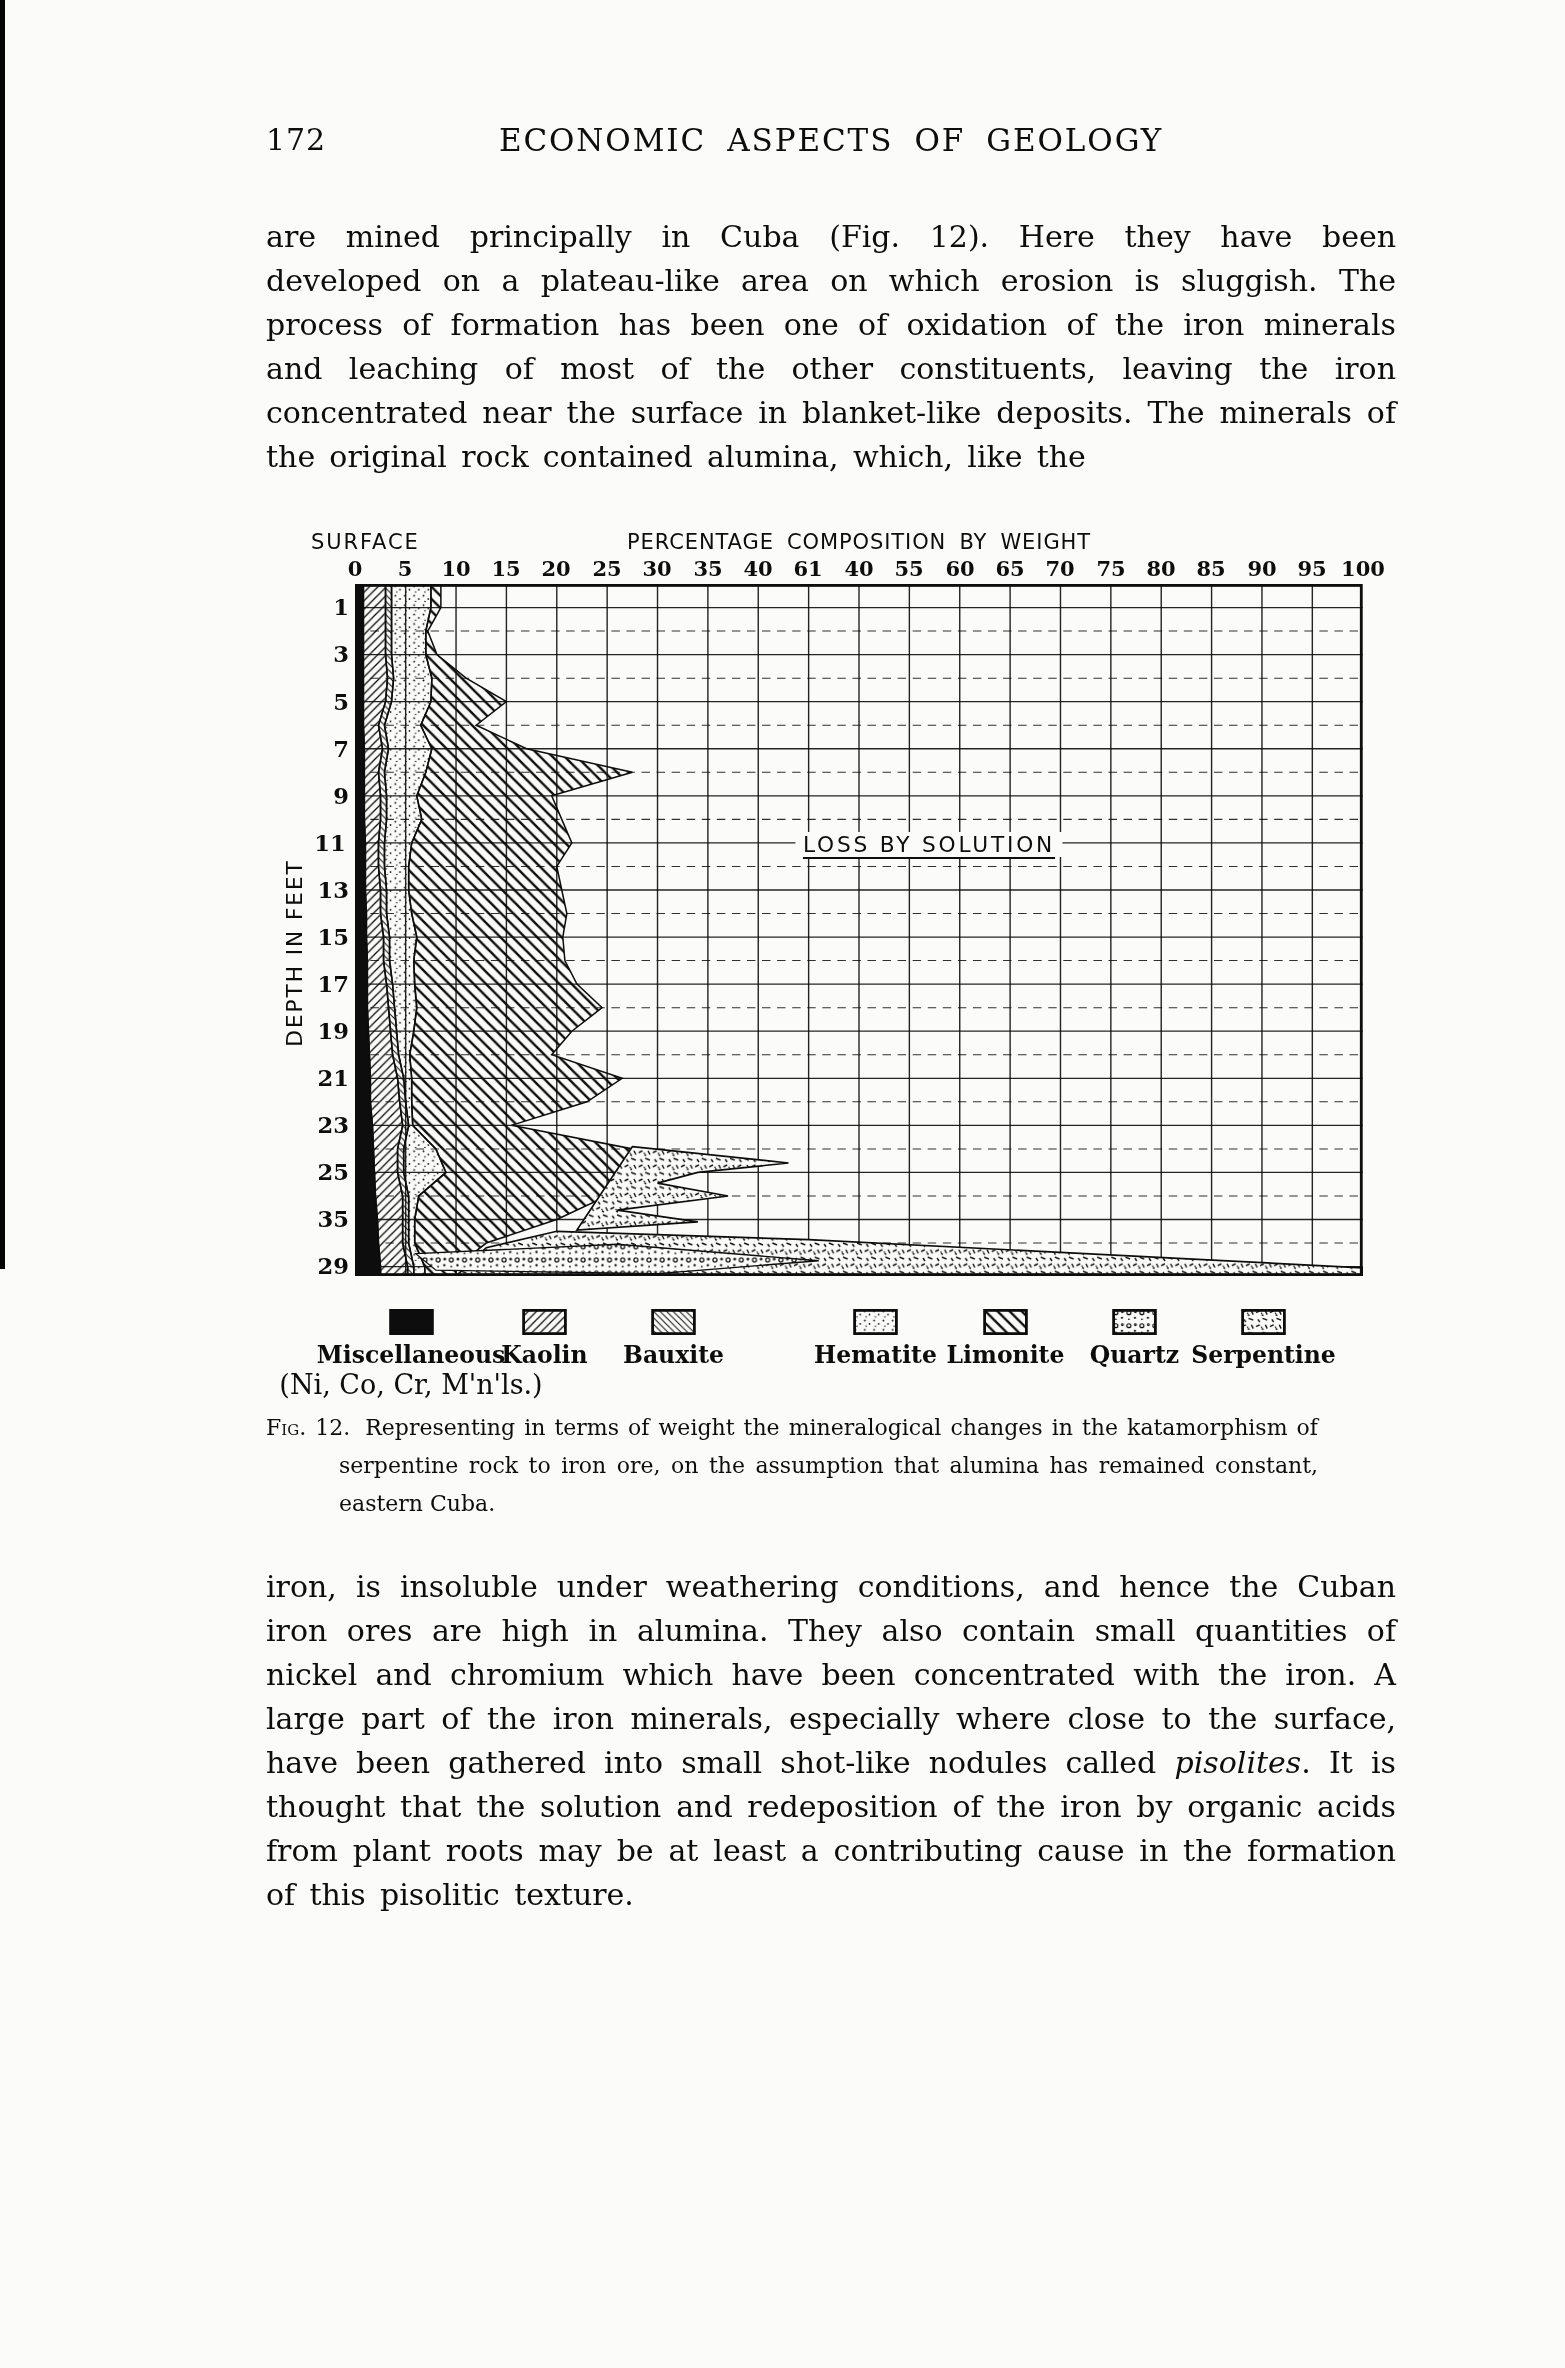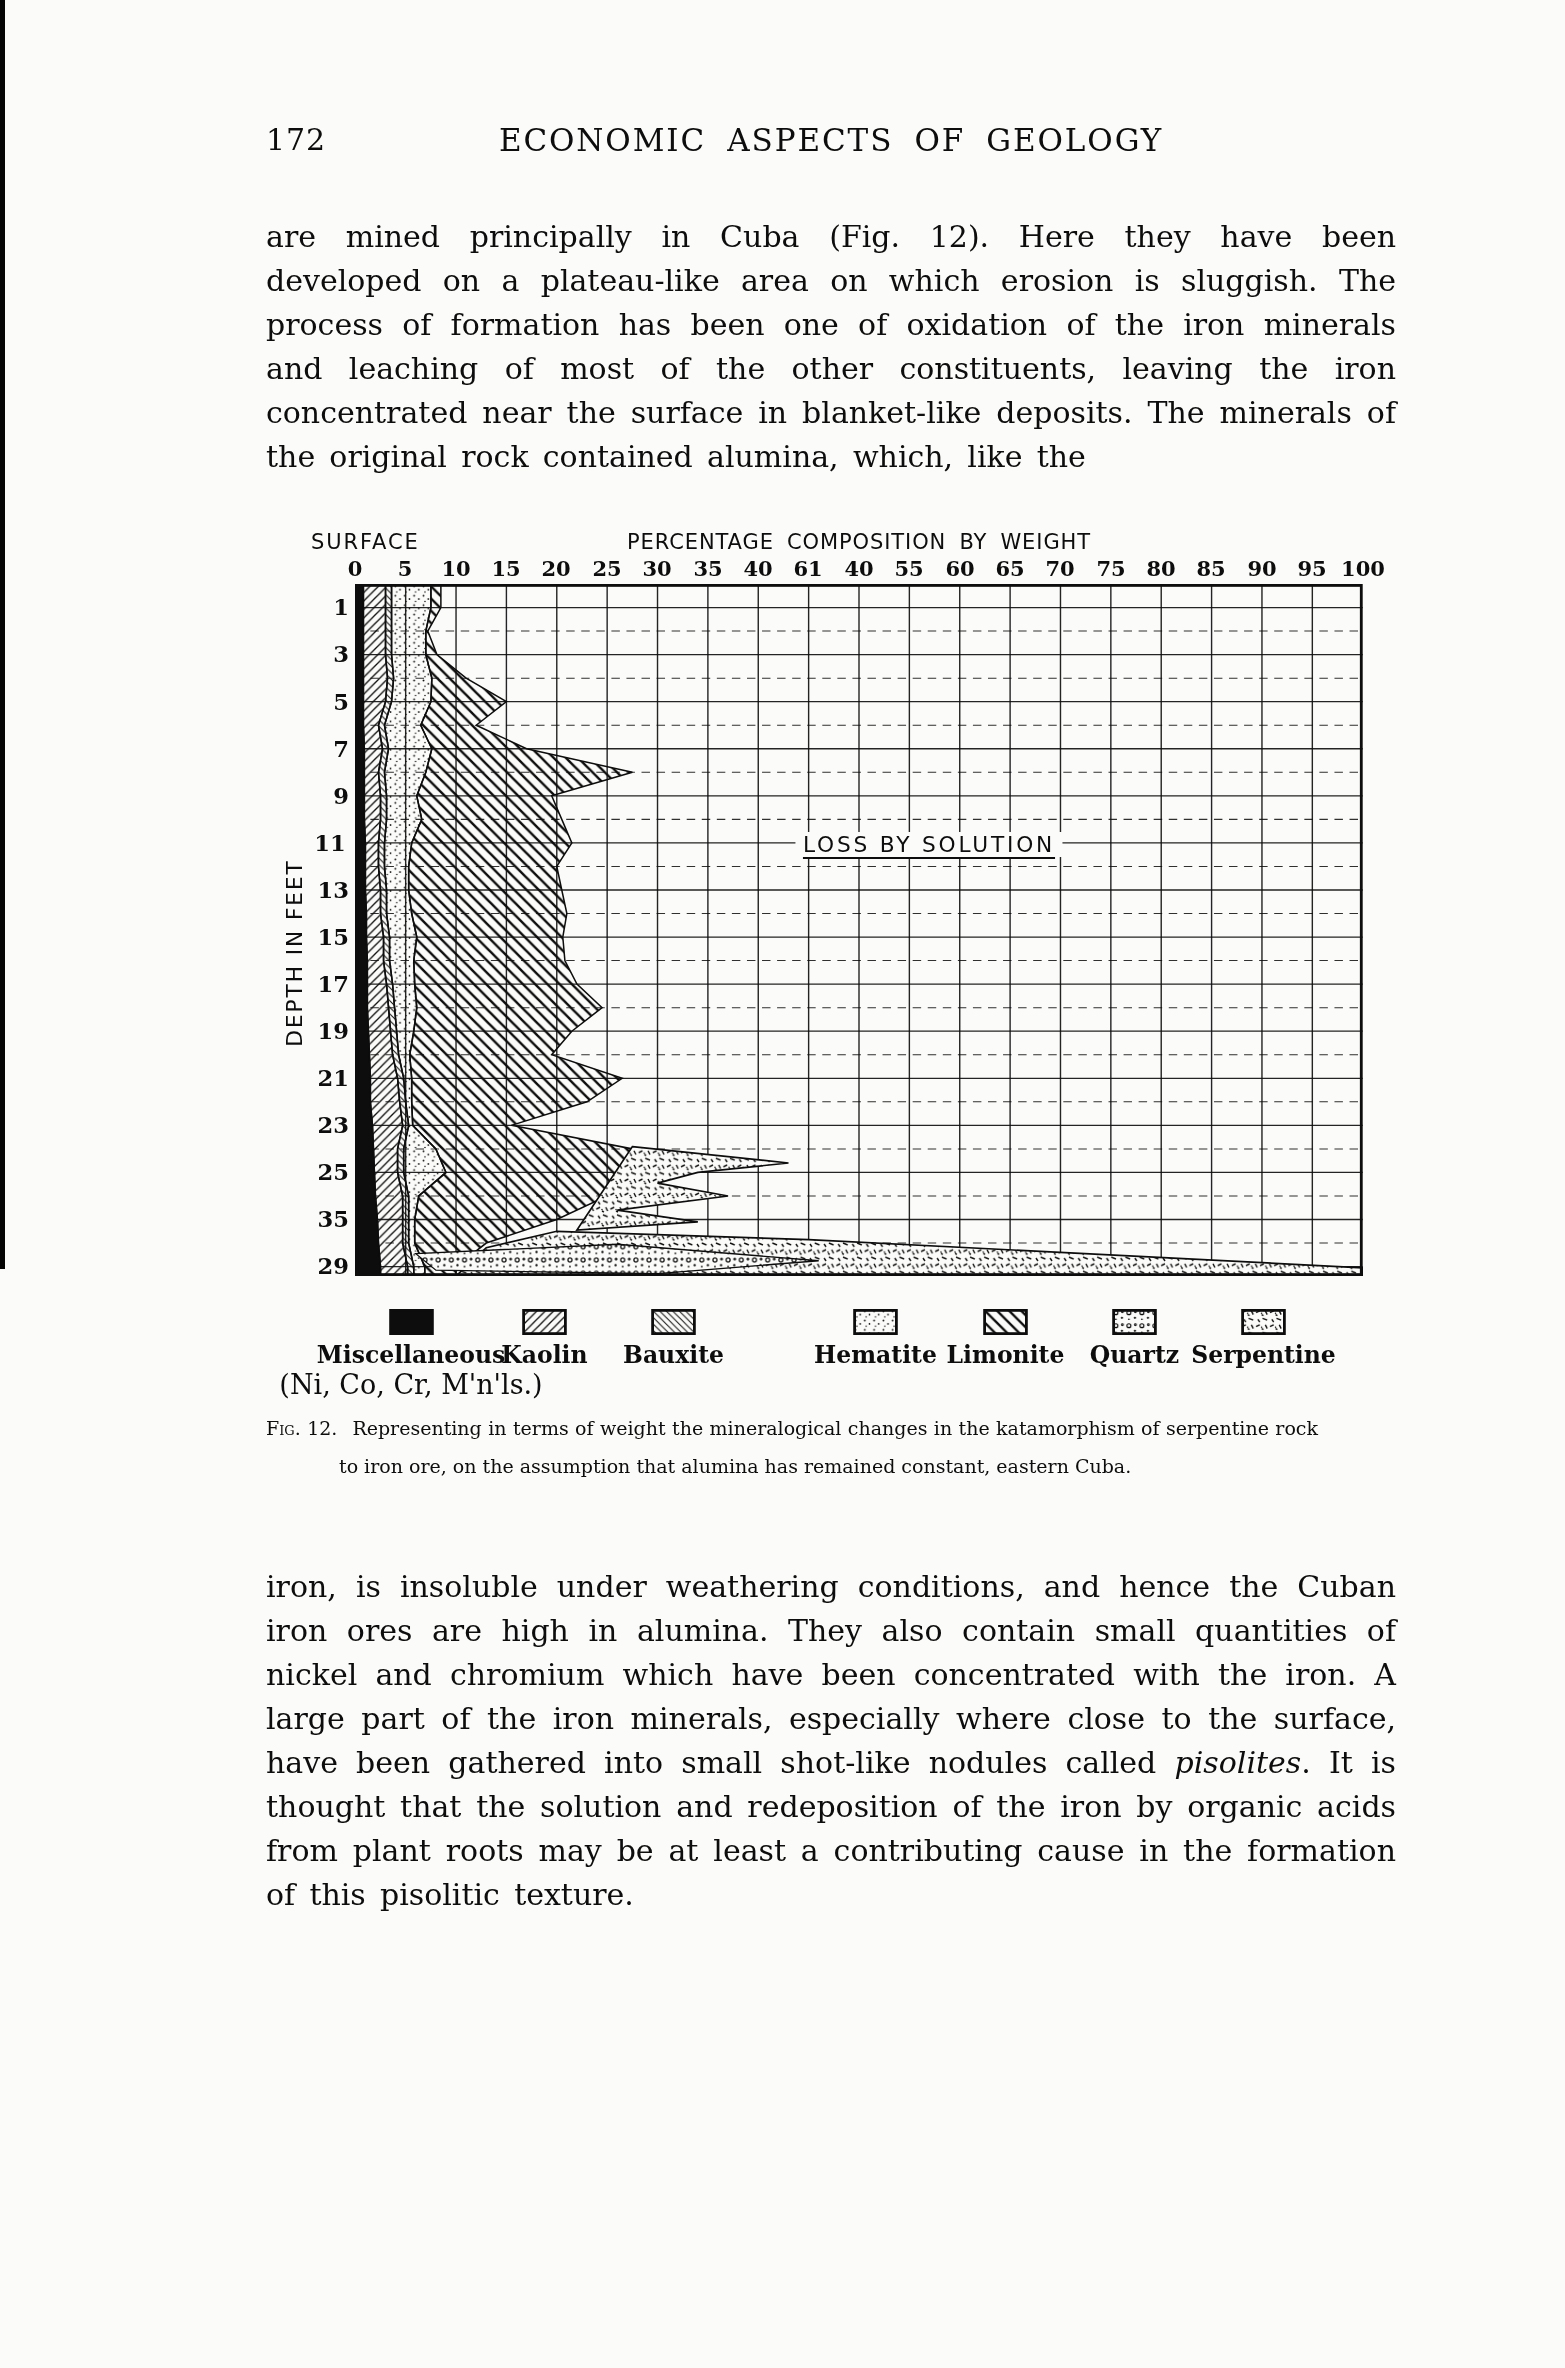--- a/index.html
+++ b/index.html
@@ -44,21 +44,21 @@
          left:311px; font-size:22.6px; font-weight:bold;}
   #plot-wrap{left:355px; top:584px; width:1008px; height:692px;}
 
   
   .lgi{top:1309px; text-align:center;}
   .lgi svg{display:block; margin:0 auto 4.7px auto;}
   .lgl{font-size:23.5px; font-weight:bold; line-height:30px;}
   .lgs{font-size:27px; font-weight:normal; line-height:30px; white-space:nowrap;}
 
   
-  .caption{left:266px; top:1409px; width:979px; font-size:19px; line-height:38px;
+  .caption{left:266px; top:1409px; width:979px; font-size:22px; line-height:38px;
            text-align:justify; padding-left:73px; text-indent:-73px;}
   .cap-label{font-variant:small-caps; margin-right:15px;}
 
   .scan-edge{left:0; top:0; width:4.7px; height:1269px; background:#050505;}
 </style>
 </head>
 <body>
 
 <div class="abs scan-edge"></div>
 

